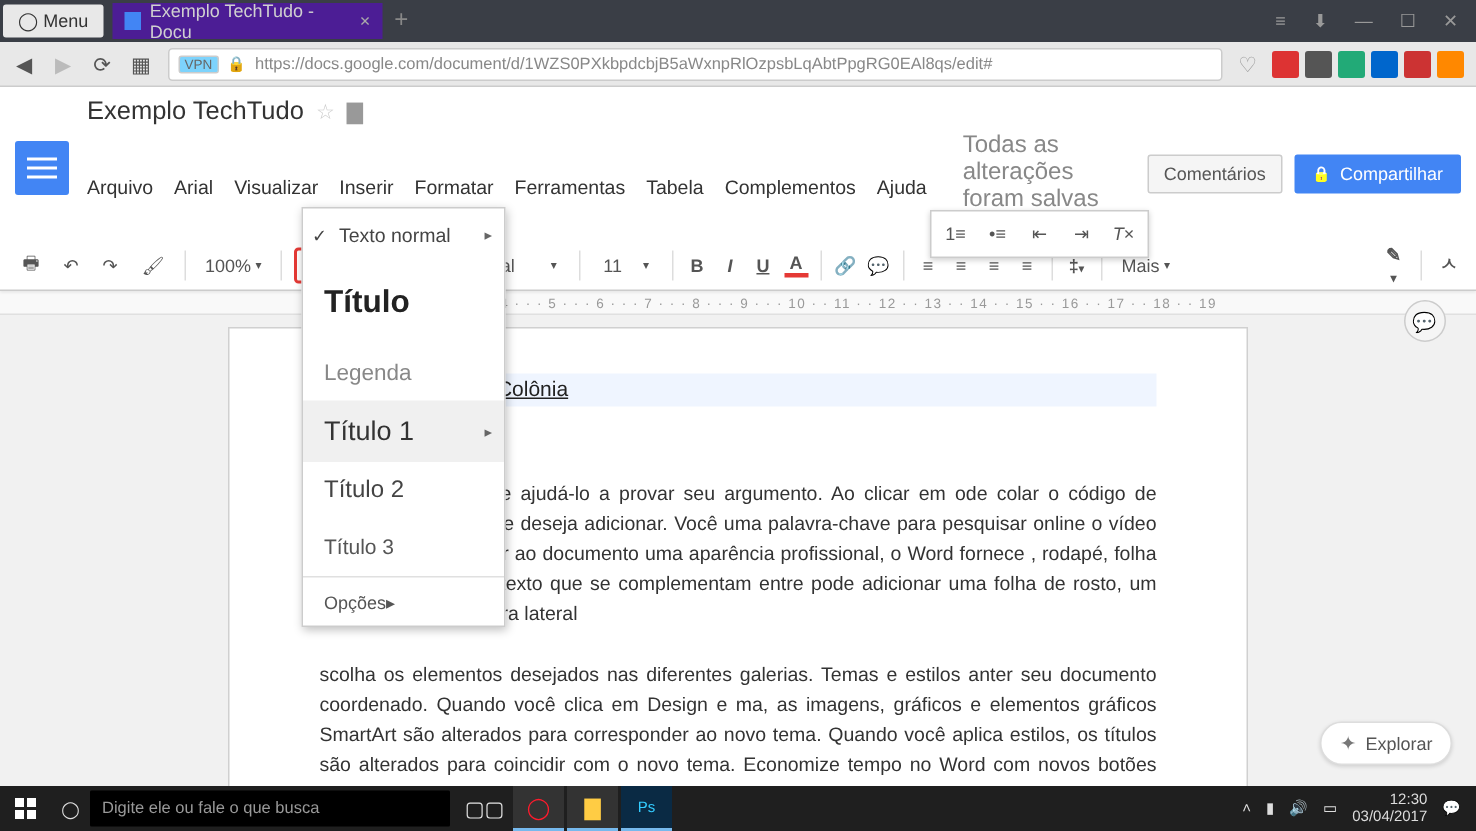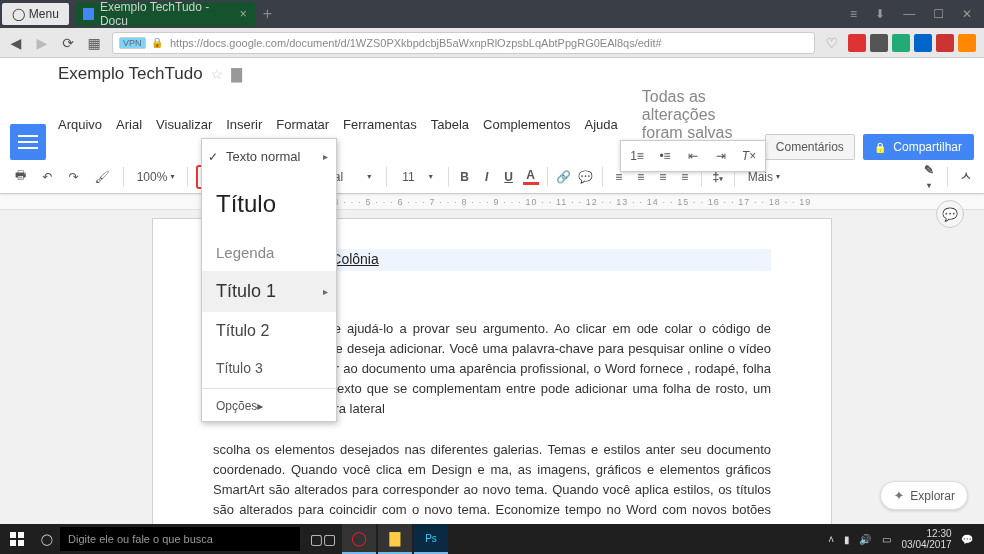--- a/index.html
+++ b/index.html
@@ -1,36 +1,36 @@
 <!DOCTYPE html>
 <html><head>
 <meta charset="utf-8">
 <style>
 * { margin: 0; padding: 0; box-sizing: border-box; font-family: Arial, sans-serif; }
 body { width: 984px; height: 554px; overflow: hidden; background: #f1f1f1; position: relative; }
 
 
 .browser-titlebar { height: 28px; background: #3a3e46; display: flex; align-items: center; color: #d0d0d0; font-size: 12px; }
 .browser-titlebar .menu-btn { background: #e8e8e8; color: #333; padding: 3px 10px; height: 22px; display: flex; align-items: center; margin: 3px 0 3px 2px; border-radius: 2px; }
-.browser-tab { background: #14532d; padding: 4px 8px; margin-left: 6px; height: 24px; display: flex; align-items: center; gap: 6px; max-width: 180px; }
+.browser-tab { background: #4c1d95; padding: 4px 8px; margin-left: 6px; height: 24px; display: flex; align-items: center; gap: 6px; max-width: 180px; }
 .browser-tab .favicon { width: 12px; height: 12px; background: #4285f4; }
 .browser-tab .tab-close { color: #aaa; font-size: 12px; margin-left: 4px; }
 .new-tab { color: #888; font-size: 16px; padding: 0 8px; }
 .window-controls { margin-left: auto; display: flex; gap: 18px; padding-right: 12px; color: #999; font-size: 12px; }
 
 .browser-navbar { height: 30px; background: #e8e8e8; border-bottom: 1px solid #ccc; display: flex; align-items: center; padding: 0 8px; gap: 10px; font-size: 14px; color: #555; }
 .browser-navbar .nav-icon { width: 16px; text-align: center; }
 .url-bar { flex: 1; background: #fff; border: 1px solid #ccc; border-radius: 3px; height: 22px; display: flex; align-items: center; padding: 0 6px; font-size: 11px; color: #888; gap: 6px; }
 .url-bar .lock { color: #0a0; font-size: 10px; }
 .ext-icons { display: flex; gap: 4px; align-items: center; }
 .ext-icon { width: 18px; height: 18px; background: #d33; border-radius: 2px; }
 .ext-icon.b2 { background: #555; } .ext-icon.b3 { background: #2a7; } .ext-icon.b4 { background: #06c; } .ext-icon.b5 { background: #c33; } .ext-icon.b6 { background: #f80; }
 
 
-.docs-header { background: #fff; padding: 6px 10px 0 10px; display: flex; align-items: flex-end; gap: 12px; }
+.docs-header { background: #fff; padding: 6px 10px 0 10px; display: flex; align-items: center; gap: 12px; }
 .docs-logo { width: 36px; height: 36px; background: #4285f4; border-radius: 2px; display: flex; align-items: center; justify-content: center; }
 .docs-logo::after { content: ""; width: 20px; height: 2px; background: #fff; box-shadow: 0 -6px 0 #fff, 0 6px 0 #fff; }
 .docs-titlearea { flex: 1; }
 .doc-title { font-size: 17px; color: #333; display: flex; align-items: center; gap: 8px; }
 .doc-title .star { color: #ccc; font-size: 14px; }
 .doc-title .folder { color: #999; font-size: 14px; }
 .menu-bar { display: flex; gap: 14px; font-size: 13px; color: #333; margin-top: 4px; align-items: center; }
 .menu-bar .save-status { color: #888; font-size: 16px; margin-left: 10px; }
 .header-right { display: flex; align-items: center; gap: 8px; margin-top: 8px; }
 .btn-comments { background: #f5f5f5; border: 1px solid #ccc; padding: 5px 10px; font-size: 12px; border-radius: 2px; color: #555; }
@@ -57,21 +57,21 @@
 .doc-heading { font-size: 14px; text-decoration: underline; color: #222; margin-bottom: 14px; background: #cfe2ff55; }
 .doc-sub { font-size: 13px; margin-bottom: 14px; }
 .doc-body { font-size: 13px; text-align: justify; }
 .comment-bubble { position: absolute; right: 20px; top: 200px; width: 28px; height: 28px; background: #f5f5f5; border: 1px solid #ccc; border-radius: 50%; display: flex; align-items: center; justify-content: center; font-size: 13px; color: #777; }
 
 
 .styles-menu { position: absolute; left: 201px; top: 138px; width: 136px; background: #fff; border: 1px solid #ccc; box-shadow: 1px 2px 6px rgba(0,0,0,0.25); z-index: 50; font-size: 13px; }
 .sm-item { padding: 10px 14px; display: flex; align-items: center; gap: 8px; color: #444; cursor: pointer; position: relative; }
 .sm-item.checked::before { content: "✓"; position: absolute; left: 6px; font-size: 12px; }
 .sm-item.checked { padding-left: 24px; }
-.sm-item.titulo-big { font-size: 24px; font-weight: 400; color: #222; padding: 16px 14px; }
+.sm-item.titulo-big { font-size: 21px; font-weight: 700; color: #222; padding: 16px 14px; }
 .sm-item.legenda { color: #888; font-size: 15px; }
 .sm-item.t1 { font-size: 18px; color: #333; background: #f0f0f0; }
 .sm-item.t1 .arrow, .sm-item .arrow { position: absolute; right: 8px; font-size: 10px; color: #666; }
 .sm-item.t2 { font-size: 16px; }
 .sm-item.t3 { font-size: 14px; color: #555; }
 .sm-divider { height: 1px; background: #e0e0e0; margin: 2px 0; }
 .sm-options { font-size: 12px; padding: 8px 14px; color: #555; position: relative; }
 
 
 .float-list-tb { position: absolute; left: 620px; top: 140px; background: #fff; border: 1px solid #ccc; box-shadow: 0 1px 4px rgba(0,0,0,0.2); display: flex; padding: 4px; gap: 4px; z-index: 40; }

